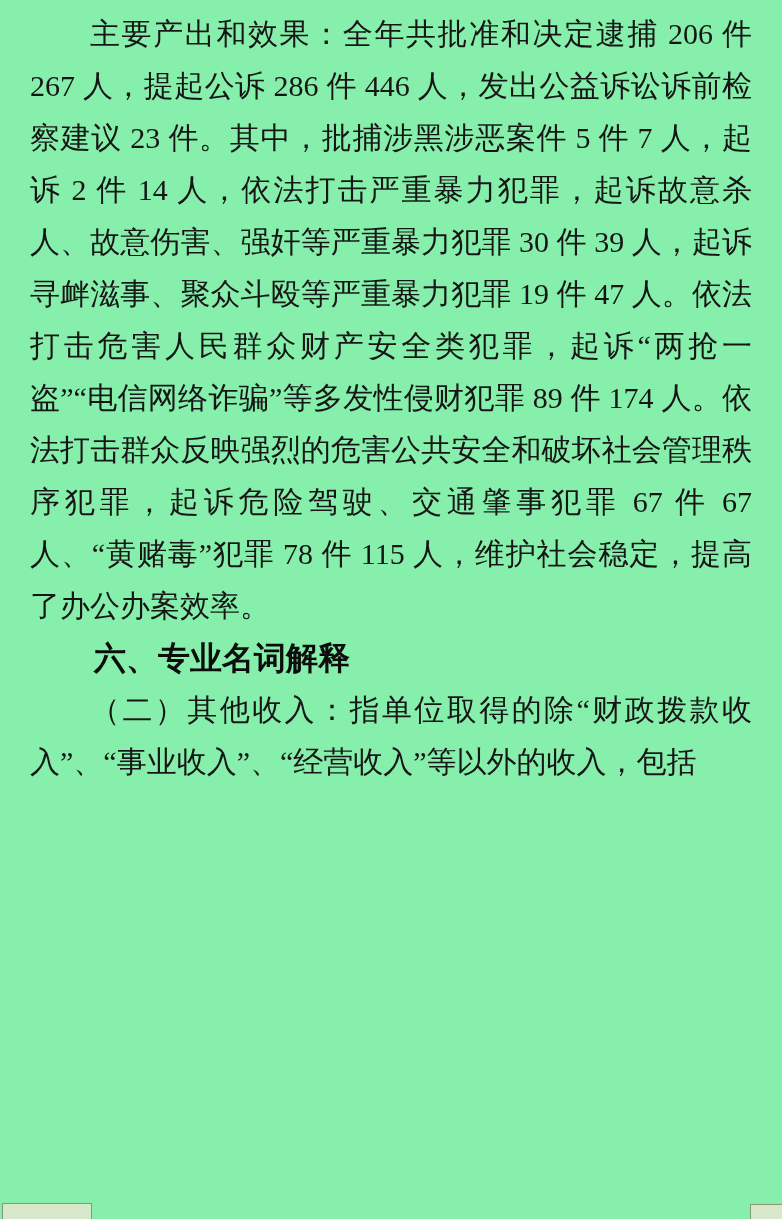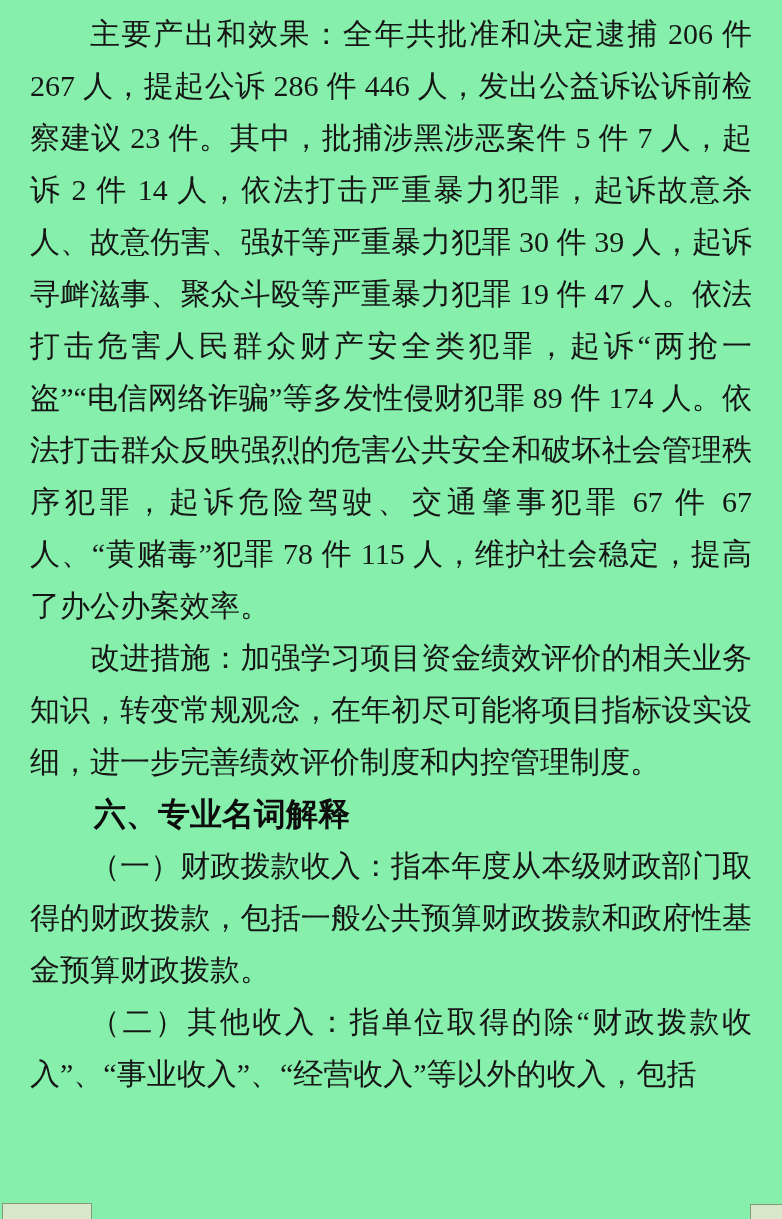--- a/index.html
+++ b/index.html
@@ -59,25 +59,23 @@
   }
 </style>
 </head>
 <body>
 
 <div class="page">
 
   <p class="body-para">主要产出和效果：全年共批准和决定逮捕 206 件 267 人，提起公诉 286 件 446 人，发出公益诉讼诉前检察建议 23 件。其中，批捕涉黑涉恶案件 5 件 7 人，起诉 2 件 14 人，依法打击严重暴力犯罪，起诉故意杀人、故意伤害、强奸等严重暴力犯罪 30 件 39 人，起诉寻衅滋事、聚众斗殴等严重暴力犯罪 19 件 47 人。依法打击危害人民群众财产安全类犯罪，起诉“两抢一盗”“电信网络诈骗”等多发性侵财犯罪 89 件 174 人。依法打击群众反映强烈的危害公共安全和破坏社会管理秩序犯罪，起诉危险驾驶、交通肇事犯罪 67 件 67 人、“黄赌毒”犯罪 78 件 115 人，维护社会稳定，提高了办公办案效率。</p>
 
 
-  <p class="body-para">改进措施：加强学习项目资金绩效评价的相关业务知识，转变常规观念，在年初尽可能将项目指标设实设细，进一步完善绩效评价制度和内控管理制度。</p>
 
   <h2 class="heading">六、专业名词解释</h2>
 
-  <p class="body-para">（一）财政拨款收入：指本年度从本级财政部门取得的财政拨款，包括一般公共预算财政拨款和政府性基金预算财政拨款。</p>
 
   <p class="body-para">（二）其他收入：指单位取得的除“财政拨款收入”、“事业收入”、“经营收入”等以外的收入，包括</p>
 
   <div class="corner-box left"></div>
 
   <div class="corner-box right"></div>
 
 </div>
 
 </body></html>

